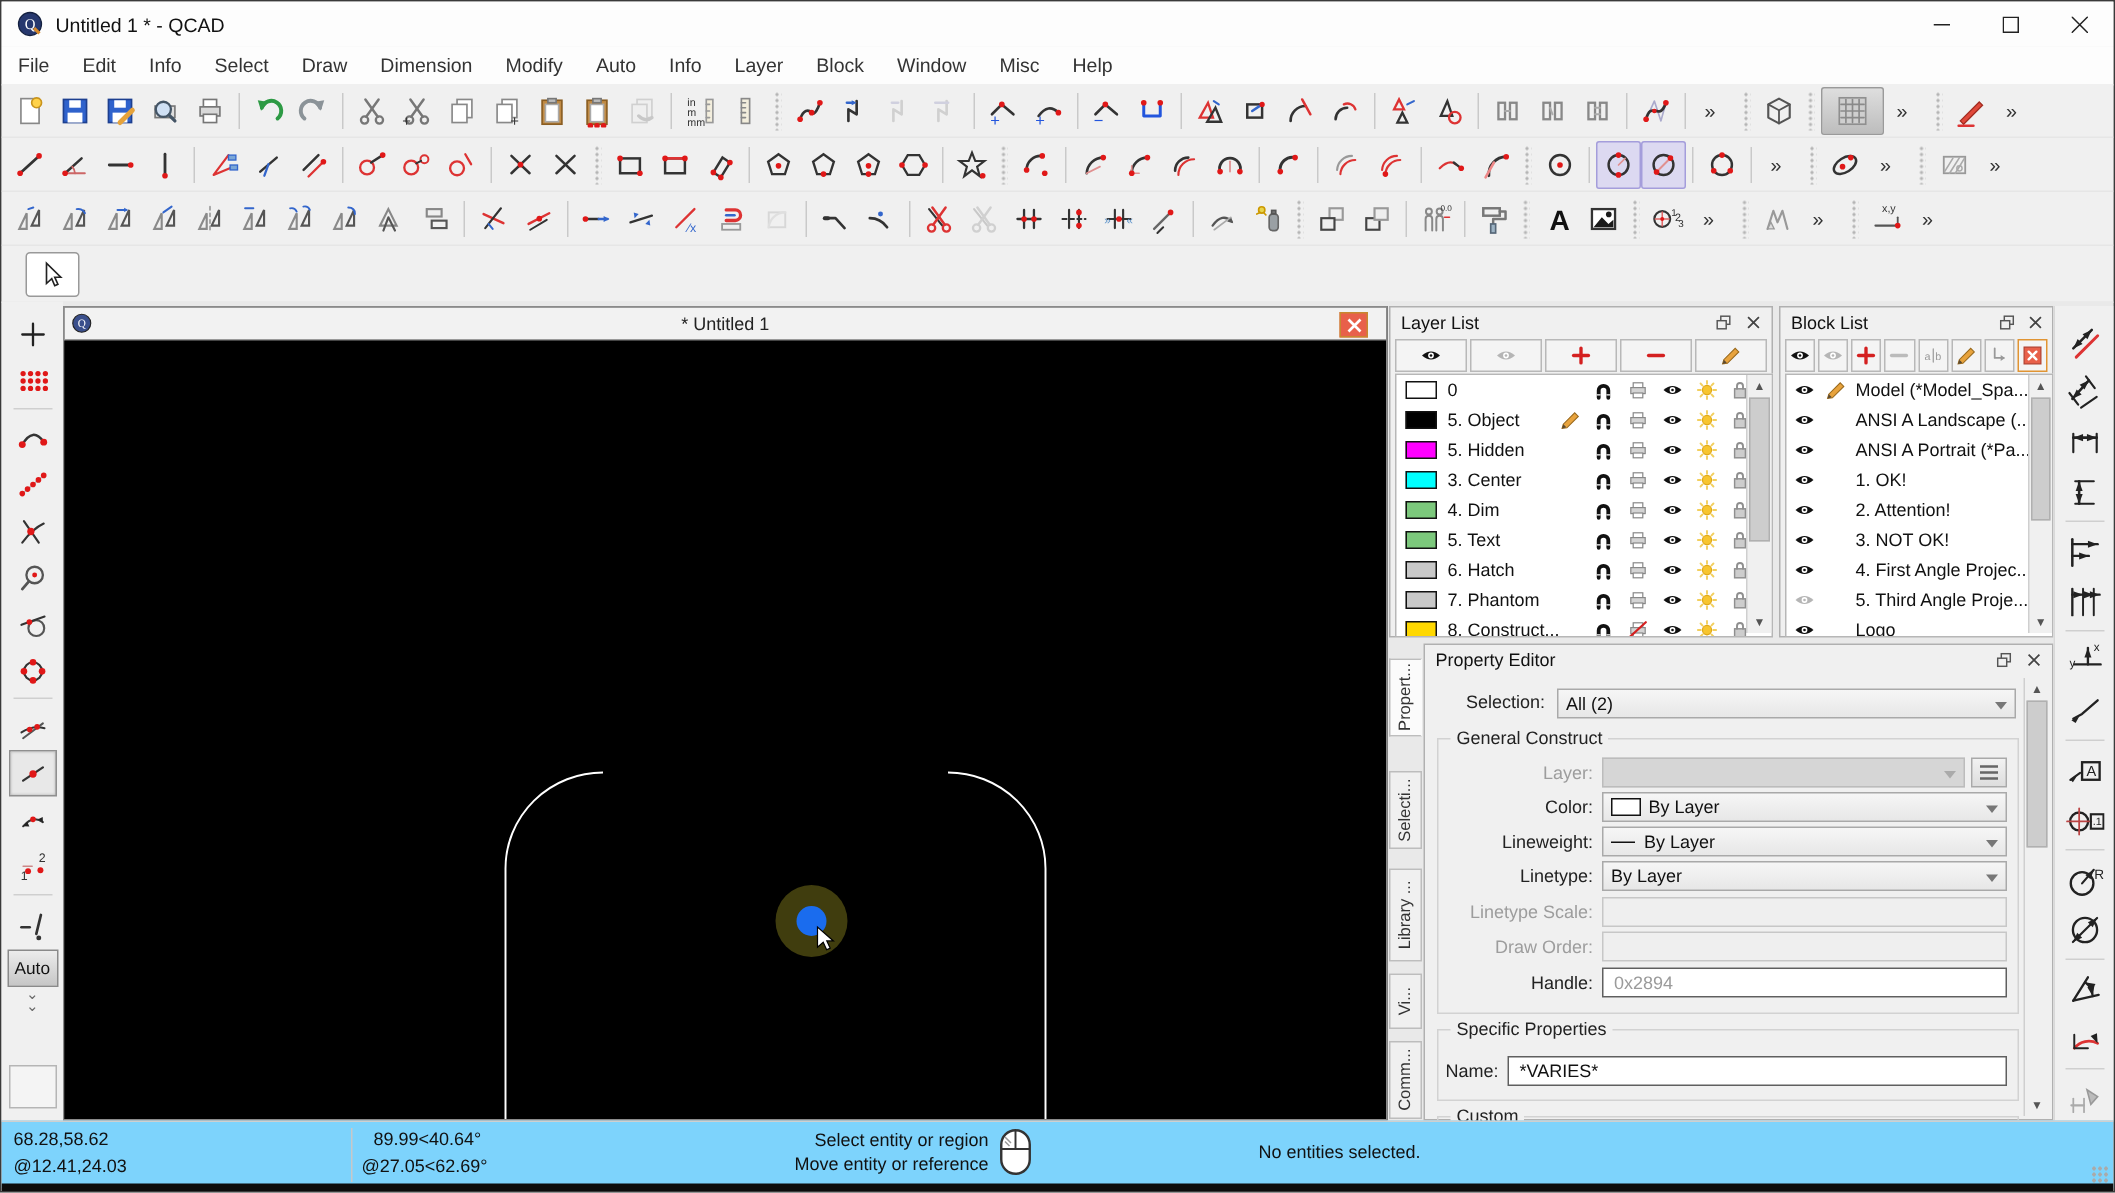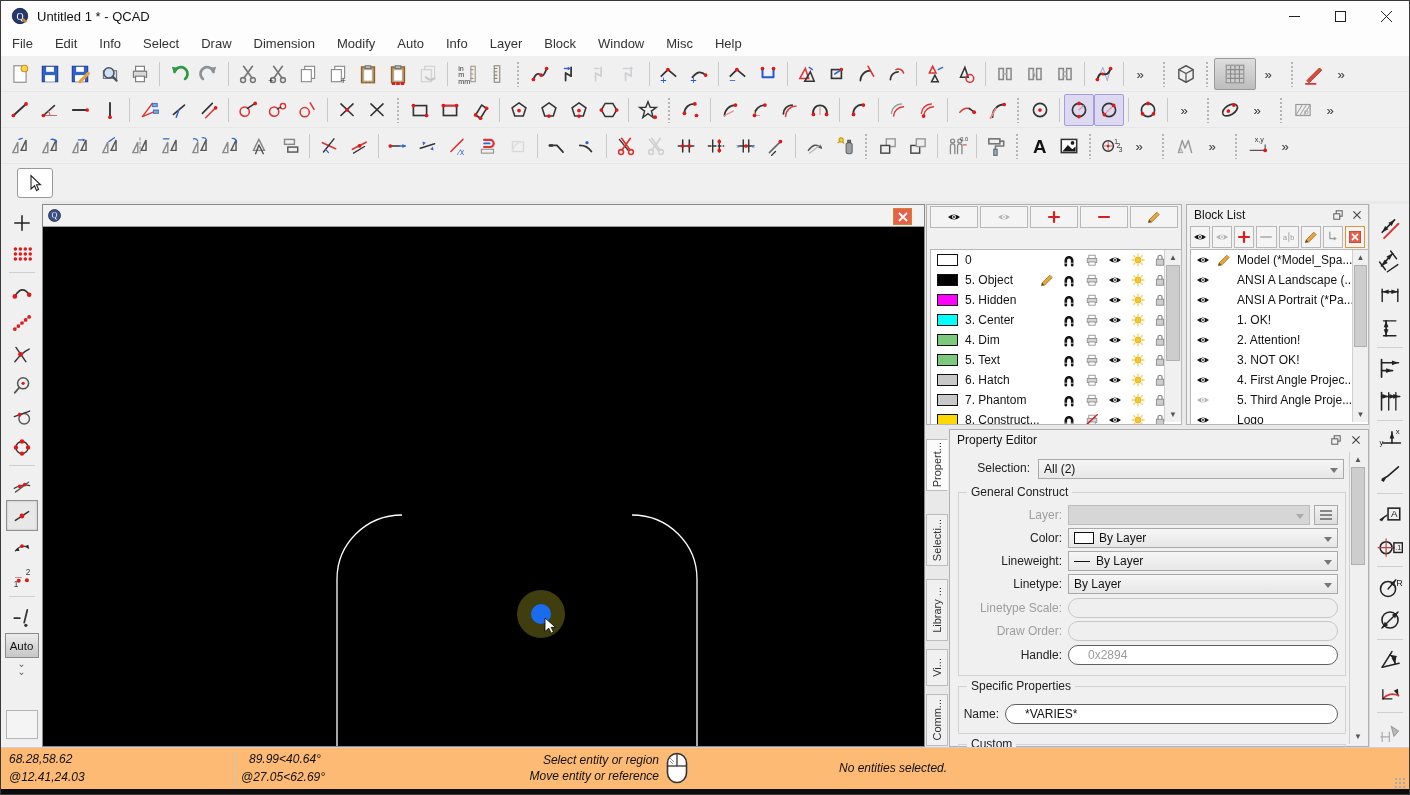--- a/index.html
+++ b/index.html
@@ -70,33 +70,33 @@
   .petab{position:absolute;left:0;width:22px;background:#f0f0f0;border:1px solid #bdbdbd;display:flex;align-items:center;justify-content:center;box-sizing:border-box;}
   .petab span{writing-mode:vertical-rl;transform:rotate(180deg);font-size:11px;color:#333;}
   .petab.sel{background:#fbfbfb;border-right:1px solid #fbfbfb;}
   .pemain{position:absolute;left:23px;top:0;right:0;bottom:0;background:#f0f0f0;border:1px solid #b0b0b0;box-sizing:border-box;}
   .pelabel{position:absolute;font-size:12px;color:#222;text-align:right;}
   .pelabel.off{color:#9d9d9d;}
   .combo{position:absolute;height:20px;background:linear-gradient(#f6f6f6,#e7e7e7);border:1px solid #a9a9a9;box-sizing:border-box;display:flex;align-items:center;padding:0 5px;font-size:12px;}
   .combo .carr{position:absolute;right:5px;top:8px;width:0;height:0;border-left:4px solid transparent;border-right:4px solid transparent;border-top:5px solid #777;}
   .combo.off{background:#d6d6d6;border-color:#bcbcbc;}
   .combo.off .carr{border-top-color:#aaa;}
-  .tinput{position:absolute;height:20px;box-sizing:border-box;font-size:12px;display:flex;align-items:center;padding:0 19px;border-radius:10px;}
+  .tinput{position:absolute;height:20px;box-sizing:border-box;font-size:12px;display:flex;align-items:center;padding:0 7px;}
   .tinput.off{background:#efefef;border:1px solid #c7c7c7;}
   .tinput.on{background:#fff;border:1px solid #5f5f5f;color:#111;}
   .tinput.ghost{background:#fff;border:1px solid #5f5f5f;color:#9b9b9b;}
   .group{position:absolute;border:1px solid #d2d2d2;}
   .gtitle{position:absolute;top:-8px;left:8px;background:#f0f0f0;padding:0 4px;font-size:12px;color:#222;}
   .hambtn{position:absolute;width:24px;height:20px;background:linear-gradient(#f2f2f2,#ddd);border:1px solid #a9a9a9;box-sizing:border-box;display:flex;align-items:center;justify-content:center;}
   
   .rtb{position:absolute;right:0;top:3px;width:40px;height:543px;background:#f0f0f0;border-left:1px solid #d9d9d9;display:flex;flex-direction:column;align-items:center;padding-top:8px;box-sizing:border-box;}
   .rtb .vbtn{height:31px;}
   .rtb svg{width:26px;height:26px;}
   
-  .status{position:absolute;left:0;top:746px;width:100%;height:44px;background:#fdba74;border-top:1px solid #cfcfcf;font-size:12px;font-style:italic;}
+  .status{position:absolute;left:0;top:746px;width:100%;height:44px;background:#7dd3fc;border-top:1px solid #cfcfcf;font-size:12px;}
   .sdiv{position:absolute;top:4px;width:1px;height:36px;background:#c8c8c8;}
   .sline{position:absolute;white-space:nowrap;color:#111;}
   .mouseicon{position:absolute;width:22px;height:34px;}
   .grip{position:absolute;right:3px;bottom:3px;width:12px;height:12px;
     background-image:radial-gradient(#aaa 40%,transparent 41%);background-size:4px 4px;}
   .bottom-edge{position:absolute;left:0;top:788px;width:100%;height:5px;background:#0c0c0c;}
 </style>
 </head>
 <body>
 
@@ -1424,38 +1424,53 @@
       </div>
 
     <div class="doc">
       <div class="dtitle">
         <span class="dicon">
           <svg viewBox="0 0 20 20">
               <circle cx="10" cy="10" r="8" fill="#3a4f8c" stroke="#222"></circle>
               <text x="10" y="13.5" font-size="10" fill="#fff" text-anchor="middle" font-family="Liberation Serif,serif">Q</text>
             </svg>
         </span>
+        <span class="dtext">* Untitled 1</span>
         <span class="dclose">
           <svg viewBox="0 0 10 10">
               <path d="M1 1 L9 9 M9 1 L1 9" stroke="#fff" stroke-width="1.8"></path>
             </svg>
         </span>
       </div>
       <div class="canvas">
         <svg id="canvasSvg" width="881" height="519" viewBox="0 0 881 519">
             <path d="M 359 288 A 65 64 0 0 0 294 352 L 294 519" stroke="#ffffff" stroke-width="1.3" fill="none"></path>
             <path d="M 589 288 A 65 64 0 0 1 654 352 L 654 519" stroke="#ffffff" stroke-width="1.3" fill="none"></path>
             <circle cx="498" cy="387" r="24" fill="#403d0e"></circle>
             <circle cx="498" cy="387" r="10" fill="#1a6cee"></circle>
             <polygon points="0,0 0,13.5 3.8,10.2 6.1,15.2 8.5,14.1 6.2,9.3 10.6,9.3" transform="translate(502,391)" fill="#fff" stroke="#000" stroke-width="0.8"></polygon>
           </svg>
       </div>
     </div>
 
     <div class="dock" style="left:925px;top:3px;width:256px;height:221px;">
+      <div class="dtitlebar">
+        <span class="dname">Layer List</span>
+        <span class="dbtn" style="right:24px;">
+            <svg viewBox="0 0 20 20">
+              <rect x="7" y="3" width="10" height="9" fill="none" stroke="#555" stroke-width="1.6"></rect>
+              <rect x="3" y="8" width="10" height="9" fill="#f0f0f0" stroke="#555" stroke-width="1.6"></rect>
+            </svg>
+          </span>
+        <span class="dbtn" style="right:4px;">
+            <svg viewBox="0 0 20 20">
+              <path d="M4 4 L16 16 M16 4 L4 16" stroke="#444" stroke-width="2"></path>
+            </svg>
+          </span>
+      </div>
       <div class="ptool" id="layerToolbar">
           <div class="ptbtn" style="width: 47px;">
             <span style="display:flex">
               <svg viewBox="0 0 20 20" xmlns="http://www.w3.org/2000/svg">
                 <path d="M2.5 10 Q10 3.5 17.5 10 Q10 16.5 2.5 10 Z" fill="#111"></path>
                 <circle cx="10" cy="10" r="2.4" fill="#fff"></circle>
                 <circle cx="10" cy="10" r="1.1" fill="#111"></circle>
               </svg>
             </span>
           </div>

